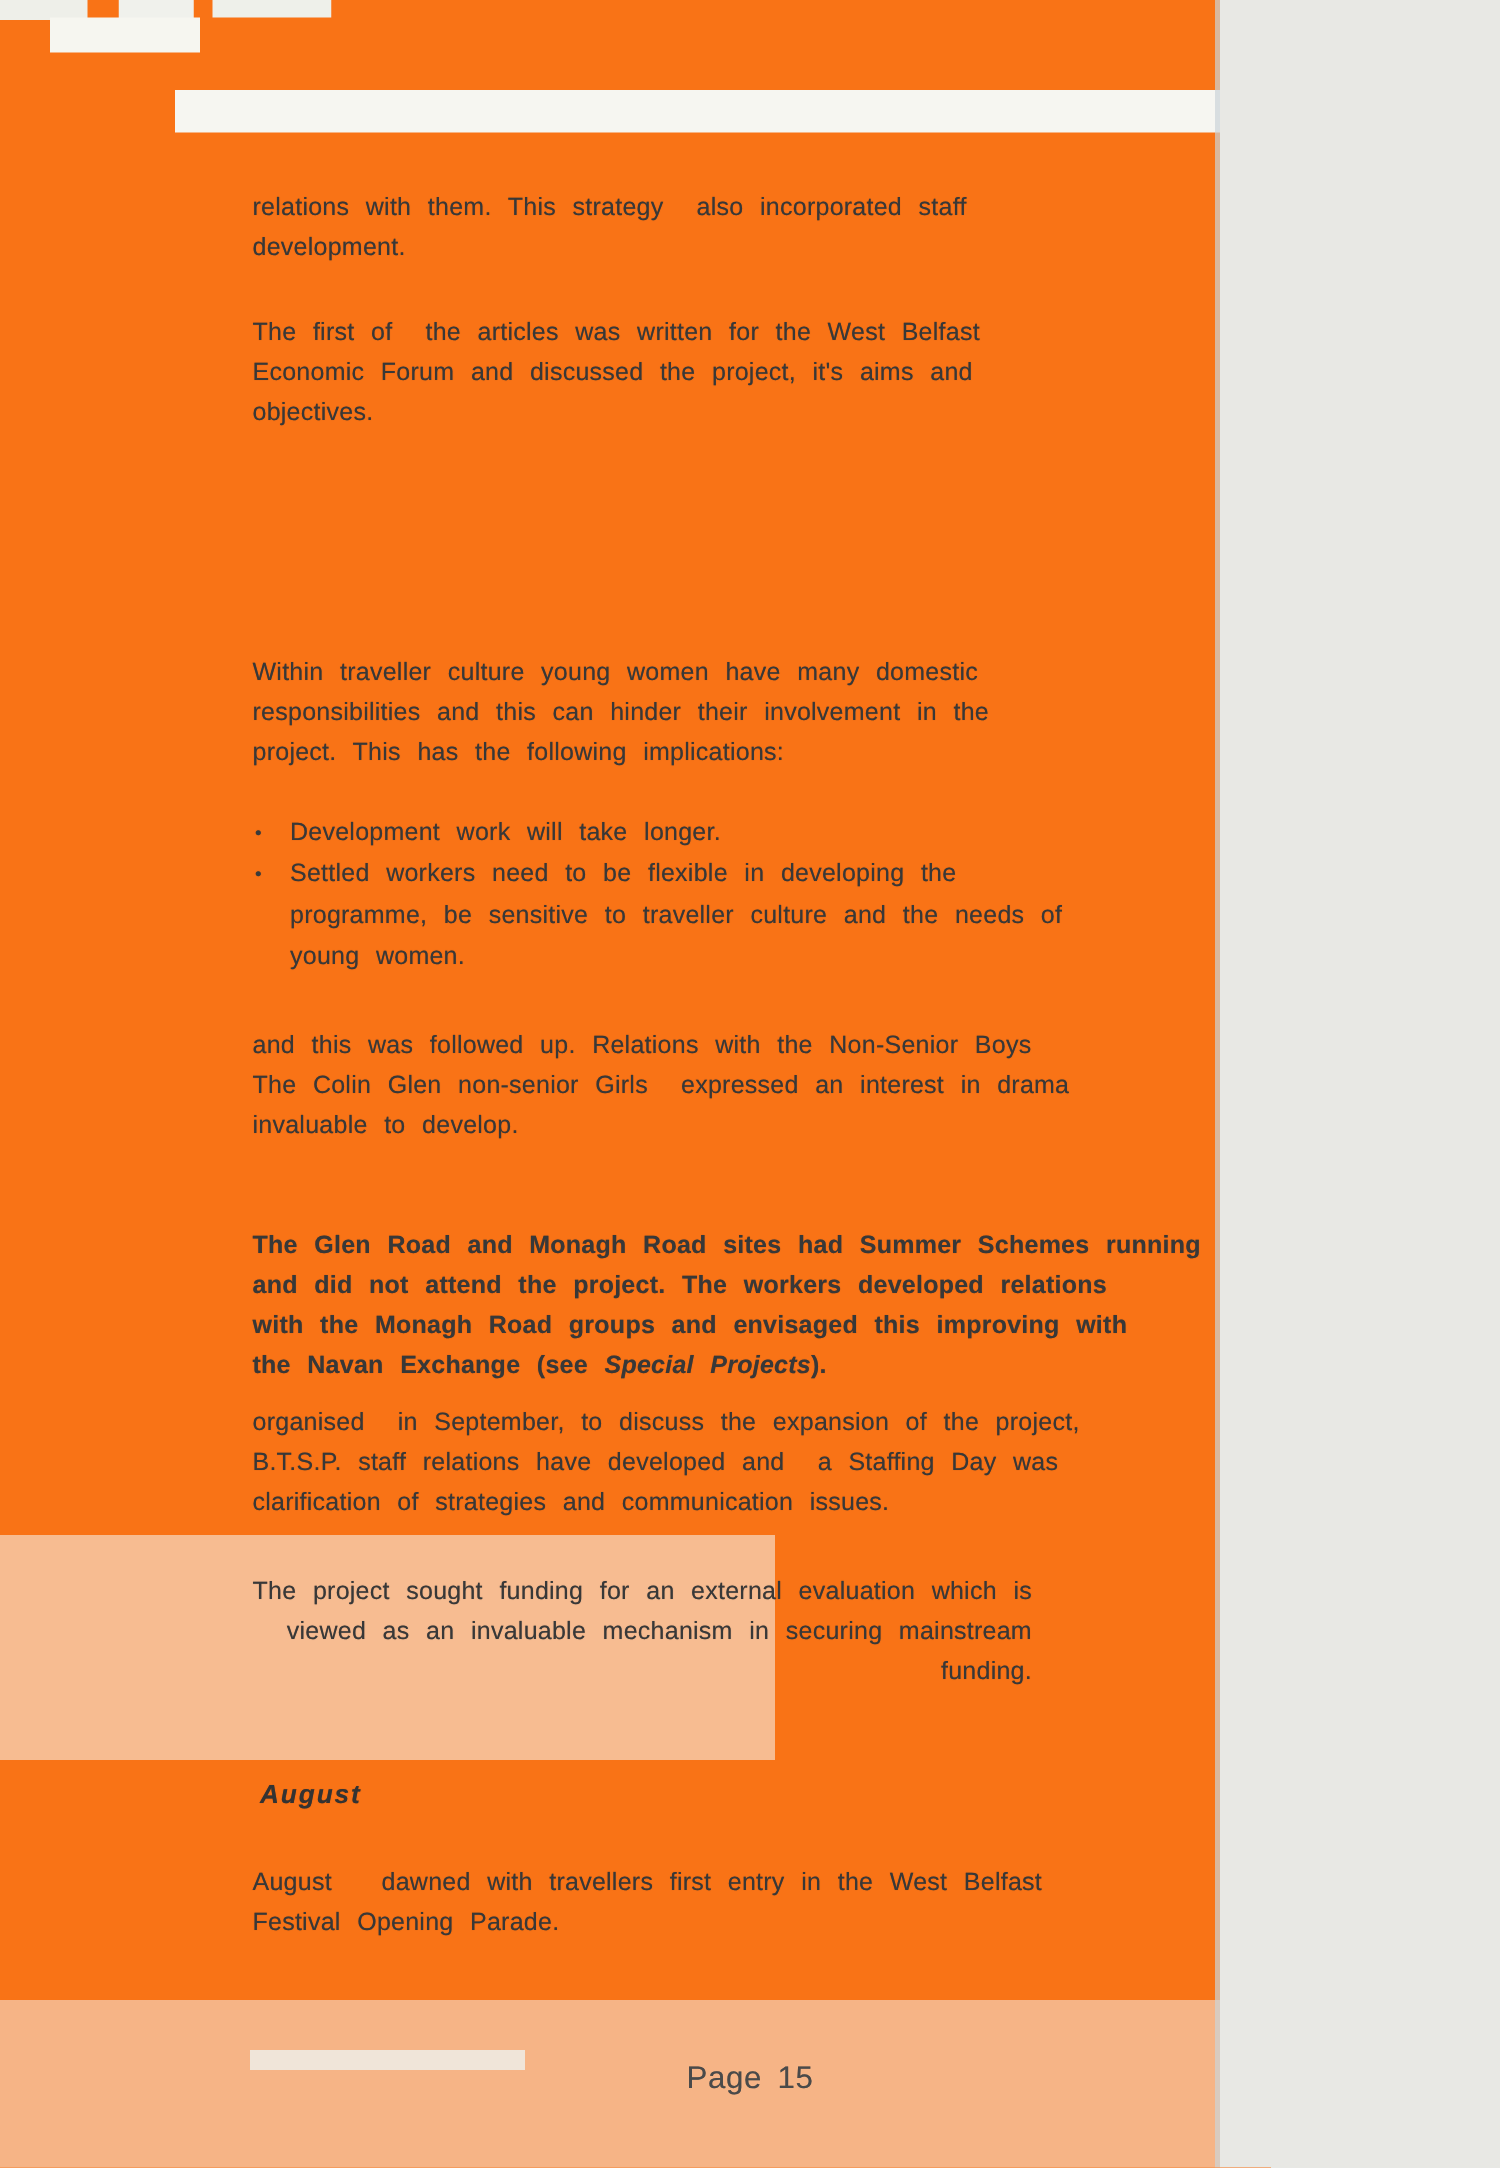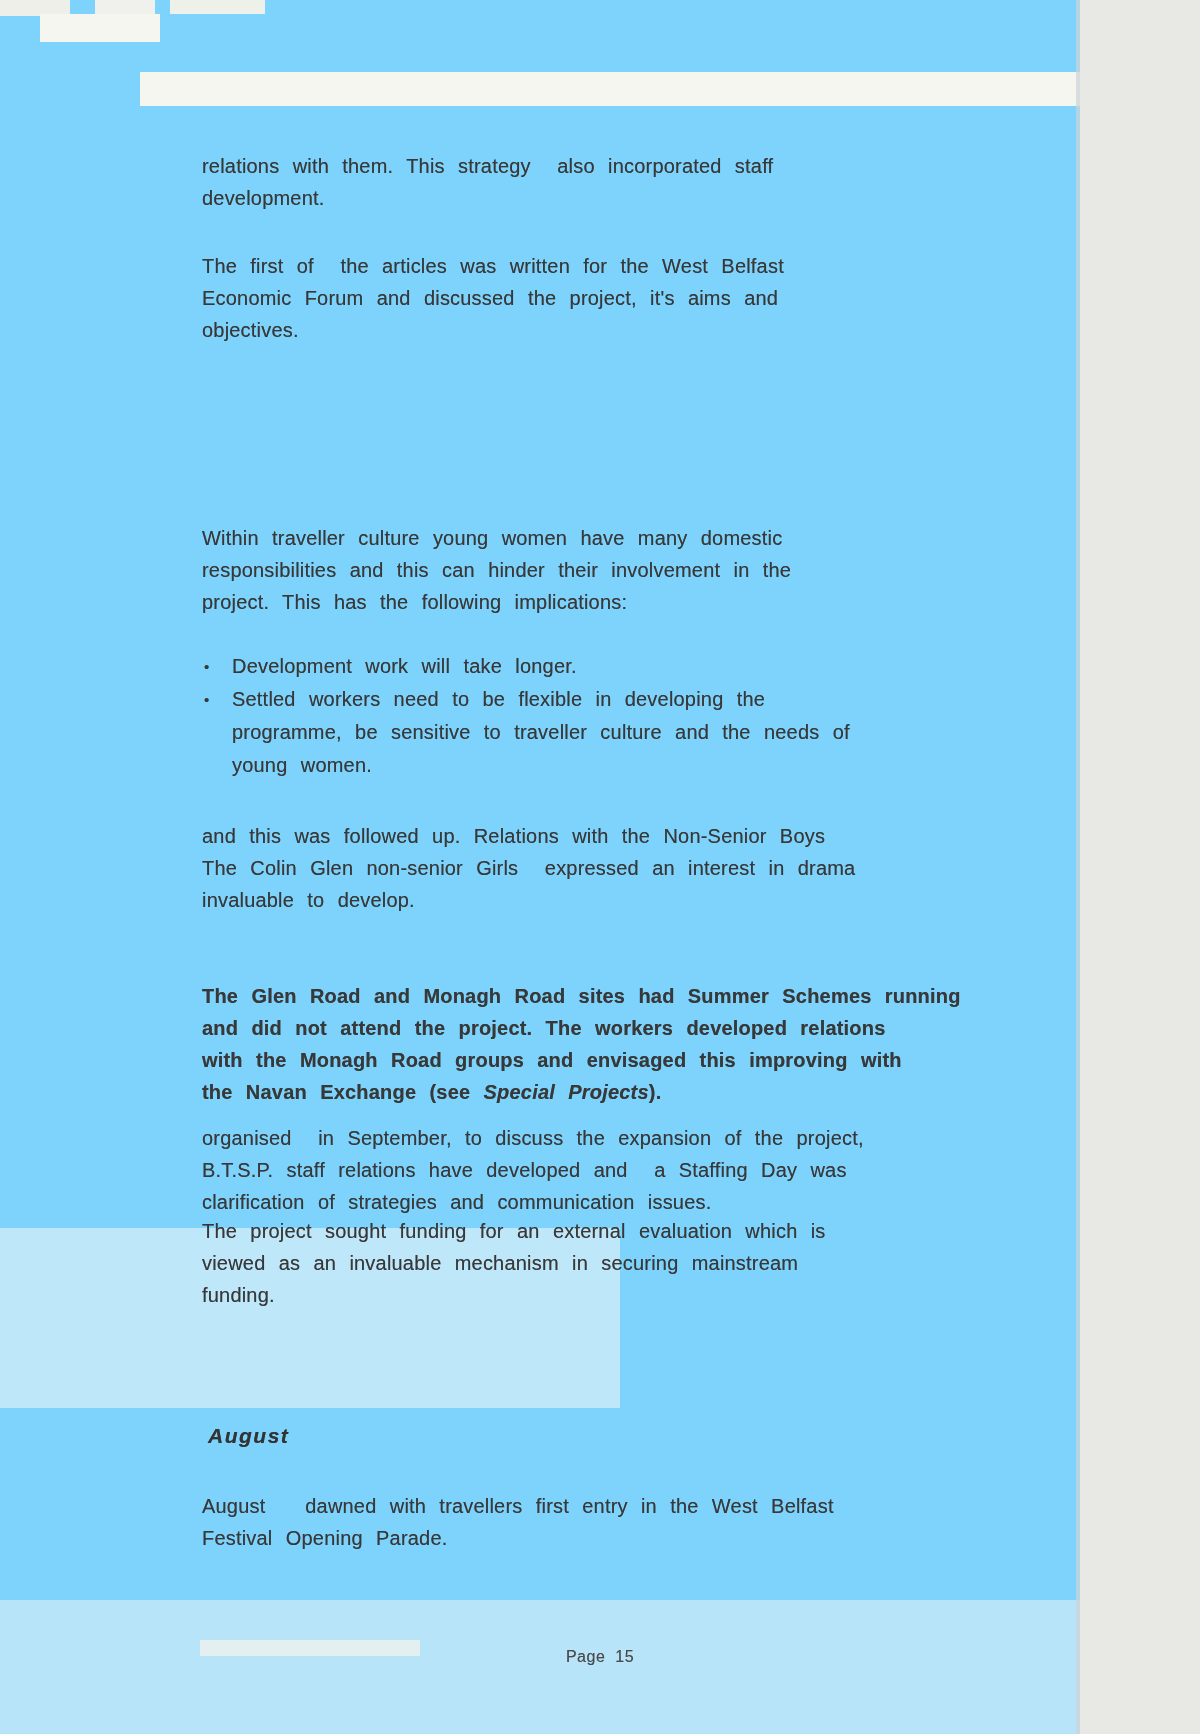--- a/index.html
+++ b/index.html
@@ -1,20 +1,20 @@
 <!DOCTYPE html>
 <html><head>
 <meta charset="utf-8">
 <style>
   html,body{margin:0;padding:0;}
   body{background:#e8e8e4;}
   .page{
     position:relative;
-    width:1080px;height:1734px;
-    background:#7dd3fc;
+    width:976px;height:1734px;
+    background:#f97316;
     overflow:hidden;
     font-family:"Liberation Sans", sans-serif;
     color:#383838;
   }
   
   .scan-patch{position:absolute;pointer-events:none;}
   .patch-a{left:0;top:0;width:70px;height:16px;background:#eeefe9;}
   .patch-b{left:95px;top:0;width:60px;height:20px;background:#f0f1ec;}
   .patch-c{left:170px;top:0;width:95px;height:14px;background:#eef0ea;}
   .patch-d{left:40px;top:14px;width:120px;height:28px;background:#f6f6f0;}
@@ -35,40 +35,40 @@
   }
   .ln{white-space:pre;}
   .p0{top:150px;}
   .p1{top:250px;}
   .p2{top:377px;}
   .p3{top:522px;}
   .bullets{top:650px;left:204px;line-height:33px;}
   .p4{top:820px;}
   .p5{top:980px;font-weight:bold;}
   .p6{top:1122px;}
-  .p7{top:1215px;}
+  .p7{top:1257px;text-align:right;}
   .p8{top:1490px;}
 
   .bullet-row{display:flex;align-items:flex-start;}
   .bullet-marker{
     width:28px;flex:0 0 28px;
     font-size:15px;line-height:33px;
     color:#3a3a3a;
   }
   .heading{
     position:absolute;left:208px;top:1424px;
     font-size:21px;font-weight:bold;font-style:italic;
     letter-spacing:1.5px;word-spacing:4px;
     color:#333;
     text-shadow:0 0 .6px rgba(40,40,40,.6);
   }
   .footer{
     position:absolute;left:0;top:1648px;width:1200px;
     text-align:center;
-    font-size:16px;letter-spacing:.5px;word-spacing:5px;
+    font-size:25px;letter-spacing:.5px;word-spacing:5px;
     color:#4a4a4a;
     text-shadow:0 0 .5px rgba(60,60,60,.5);
   }
   em{font-style:italic;}
 </style>
 </head>
 <body>
 
 <div class="page">
 

